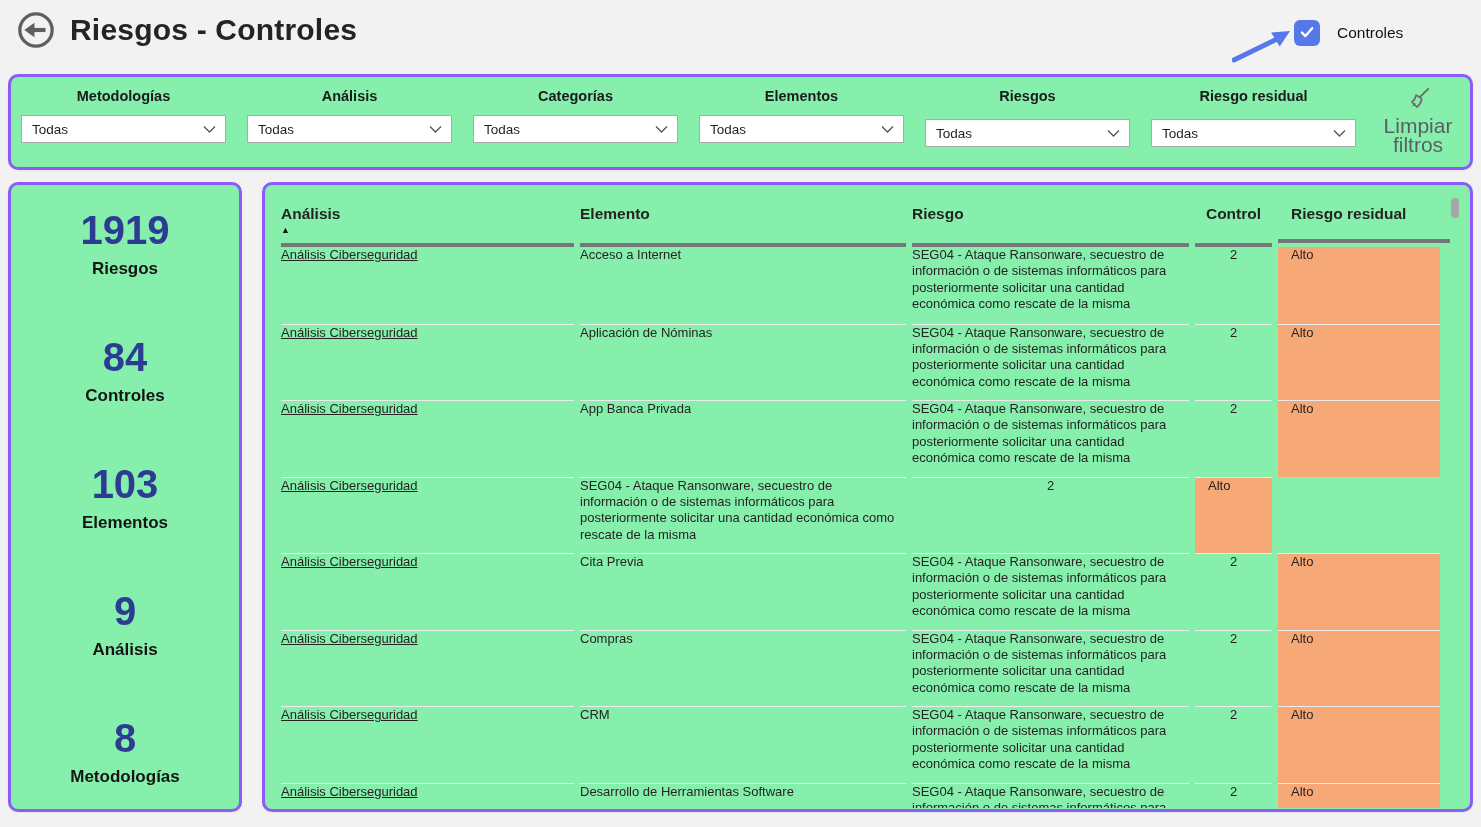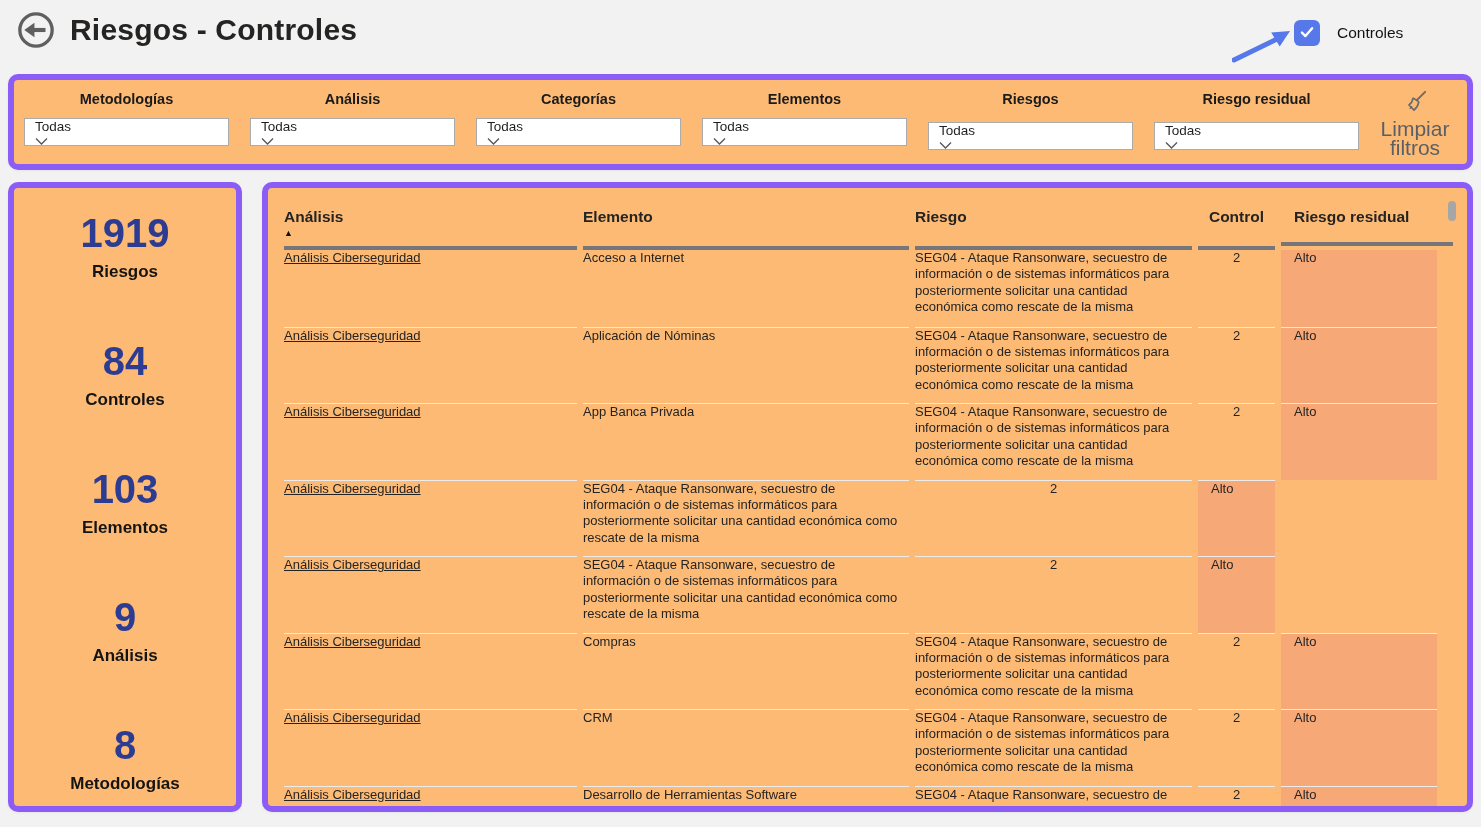--- a/index.html
+++ b/index.html
@@ -8,36 +8,36 @@
 
   
   .back-btn{position:absolute;left:17px;top:11px;width:38px;height:38px;background:transparent;border:none;padding:0;cursor:pointer;}
   .page-title{position:absolute;left:70px;top:13px;margin:0;font-size:30px;font-weight:600;color:#252423;letter-spacing:.2px;}
   .annot-arrow{position:absolute;left:1232px;top:26px;}
   .checkbox{position:absolute;left:1294px;top:20px;width:26px;height:26px;border-radius:6px;background:#cfd6e8;border:none;padding:0;cursor:pointer;display:flex;align-items:center;justify-content:center;}
   .checkbox.checked{background:var(--accent,#5678e8);}
   .checkbox-label{position:absolute;left:1337px;top:24px;font-size:15.5px;color:#141414;}
 
   
-  .card{position:absolute;background:#fdba74;border:6px solid #8b5cf6;border-radius:10px;box-shadow:0 1px 3px rgba(0,0,0,.05);box-sizing:border-box;}
+  .card{position:absolute;background:#86efac;border:3px solid #8b5cf6;border-radius:10px;box-shadow:0 1px 3px rgba(0,0,0,.05);box-sizing:border-box;}
   .filter-card{left:8px;top:74px;width:1465px;height:96px;}
   .sidebar-card{left:8px;top:182px;width:234px;height:630px;}
   .table-card{left:262px;top:182px;width:1211px;height:630px;overflow:hidden;}
 
   
   .filters-row{display:flex;padding:9px 0 0 10px;}
   .filter-col{width:205px;margin-right:21px;flex:none;}
   .flabel{font-size:14.5px;font-weight:600;text-align:center;color:#1b1b1b;line-height:21px;}
-  .fselect{margin-top:8px;height:28px;border:1px solid #ababab;background:#fff;display:flex;justify-content:space-between;padding:0 9px 0 10px;font-size:13.5px;color:#1f1f1f;cursor:pointer;box-sizing:border-box;flex-direction:column;}
+  .fselect{margin-top:8px;height:28px;border:1px solid #ababab;background:#fff;display:flex;align-items:center;justify-content:space-between;padding:0 9px 0 10px;font-size:13.5px;color:#1f1f1f;cursor:pointer;box-sizing:border-box;}
   .filter-col.low .fselect{margin-top:12px;}
   .clear-btn{position:absolute;right:10px;top:8px;width:84px;background:none;border:none;text-align:center;font-size:21px;color:#5a5f66;line-height:19px;cursor:pointer;font-family:inherit;padding:0;}
   .clear-btn .broom{display:block;margin:0 auto 2px auto;}
 
   
-  .stats{display:flex;flex-direction:column;justify-content:space-between;height:100%;padding:24px 0 12px;box-sizing:border-box;}
+  .stats{display:flex;flex-direction:column;justify-content:space-between;height:100%;padding:24px 0 22px;box-sizing:border-box;}
   .stat{text-align:center;}
   .stat .value{font-size:40px;font-weight:600;color:var(--stat-blue,#2c3c93);line-height:1.05;}
   .stat .label{font-size:17px;font-weight:700;color:#141414;margin-top:8px;}
 
   
   .tbl{padding:0 30px 0 16px;}
   .tbl-header{display:grid;grid-template-columns:293px 326px 277px 77px 172px;column-gap:6px;padding-top:18px;}
   .tbl-header .hcell{border-bottom:4px solid #75757a;height:40px;box-sizing:content-box;font-size:15.5px;font-weight:600;color:#252423;}
   .hcell .htext{line-height:22px;display:block;}
   .hcell .sort{display:block;font-size:9px;line-height:11px;color:#111;}
@@ -257,20 +257,21 @@
     </div>
     <div class="c c-riesgo">SEG04 - Ataque Ransonware, secuestro de información o de sistemas informáticos para posteriormente solicitar una cantidad económica como rescate de la misma</div>
     <div class="c c-control">2</div>
     <div class="c c-residual">Alto</div>
   </div>
 
   <div class="tbl-row">
     <div class="c c-analisis">
       <span class="link">Análisis Ciberseguridad</span>
     </div>
+    <div class="c c-elemento">Cita Previa</div>
     <div class="c c-riesgo">SEG04 - Ataque Ransonware, secuestro de información o de sistemas informáticos para posteriormente solicitar una cantidad económica como rescate de la misma</div>
     <div class="c c-control">2</div>
     <div class="c c-residual">Alto</div>
   </div>
 
   <div class="tbl-row">
     <div class="c c-analisis">
       <span class="link">Análisis Ciberseguridad</span>
     </div>
     <div class="c c-elemento">Compras</div>

